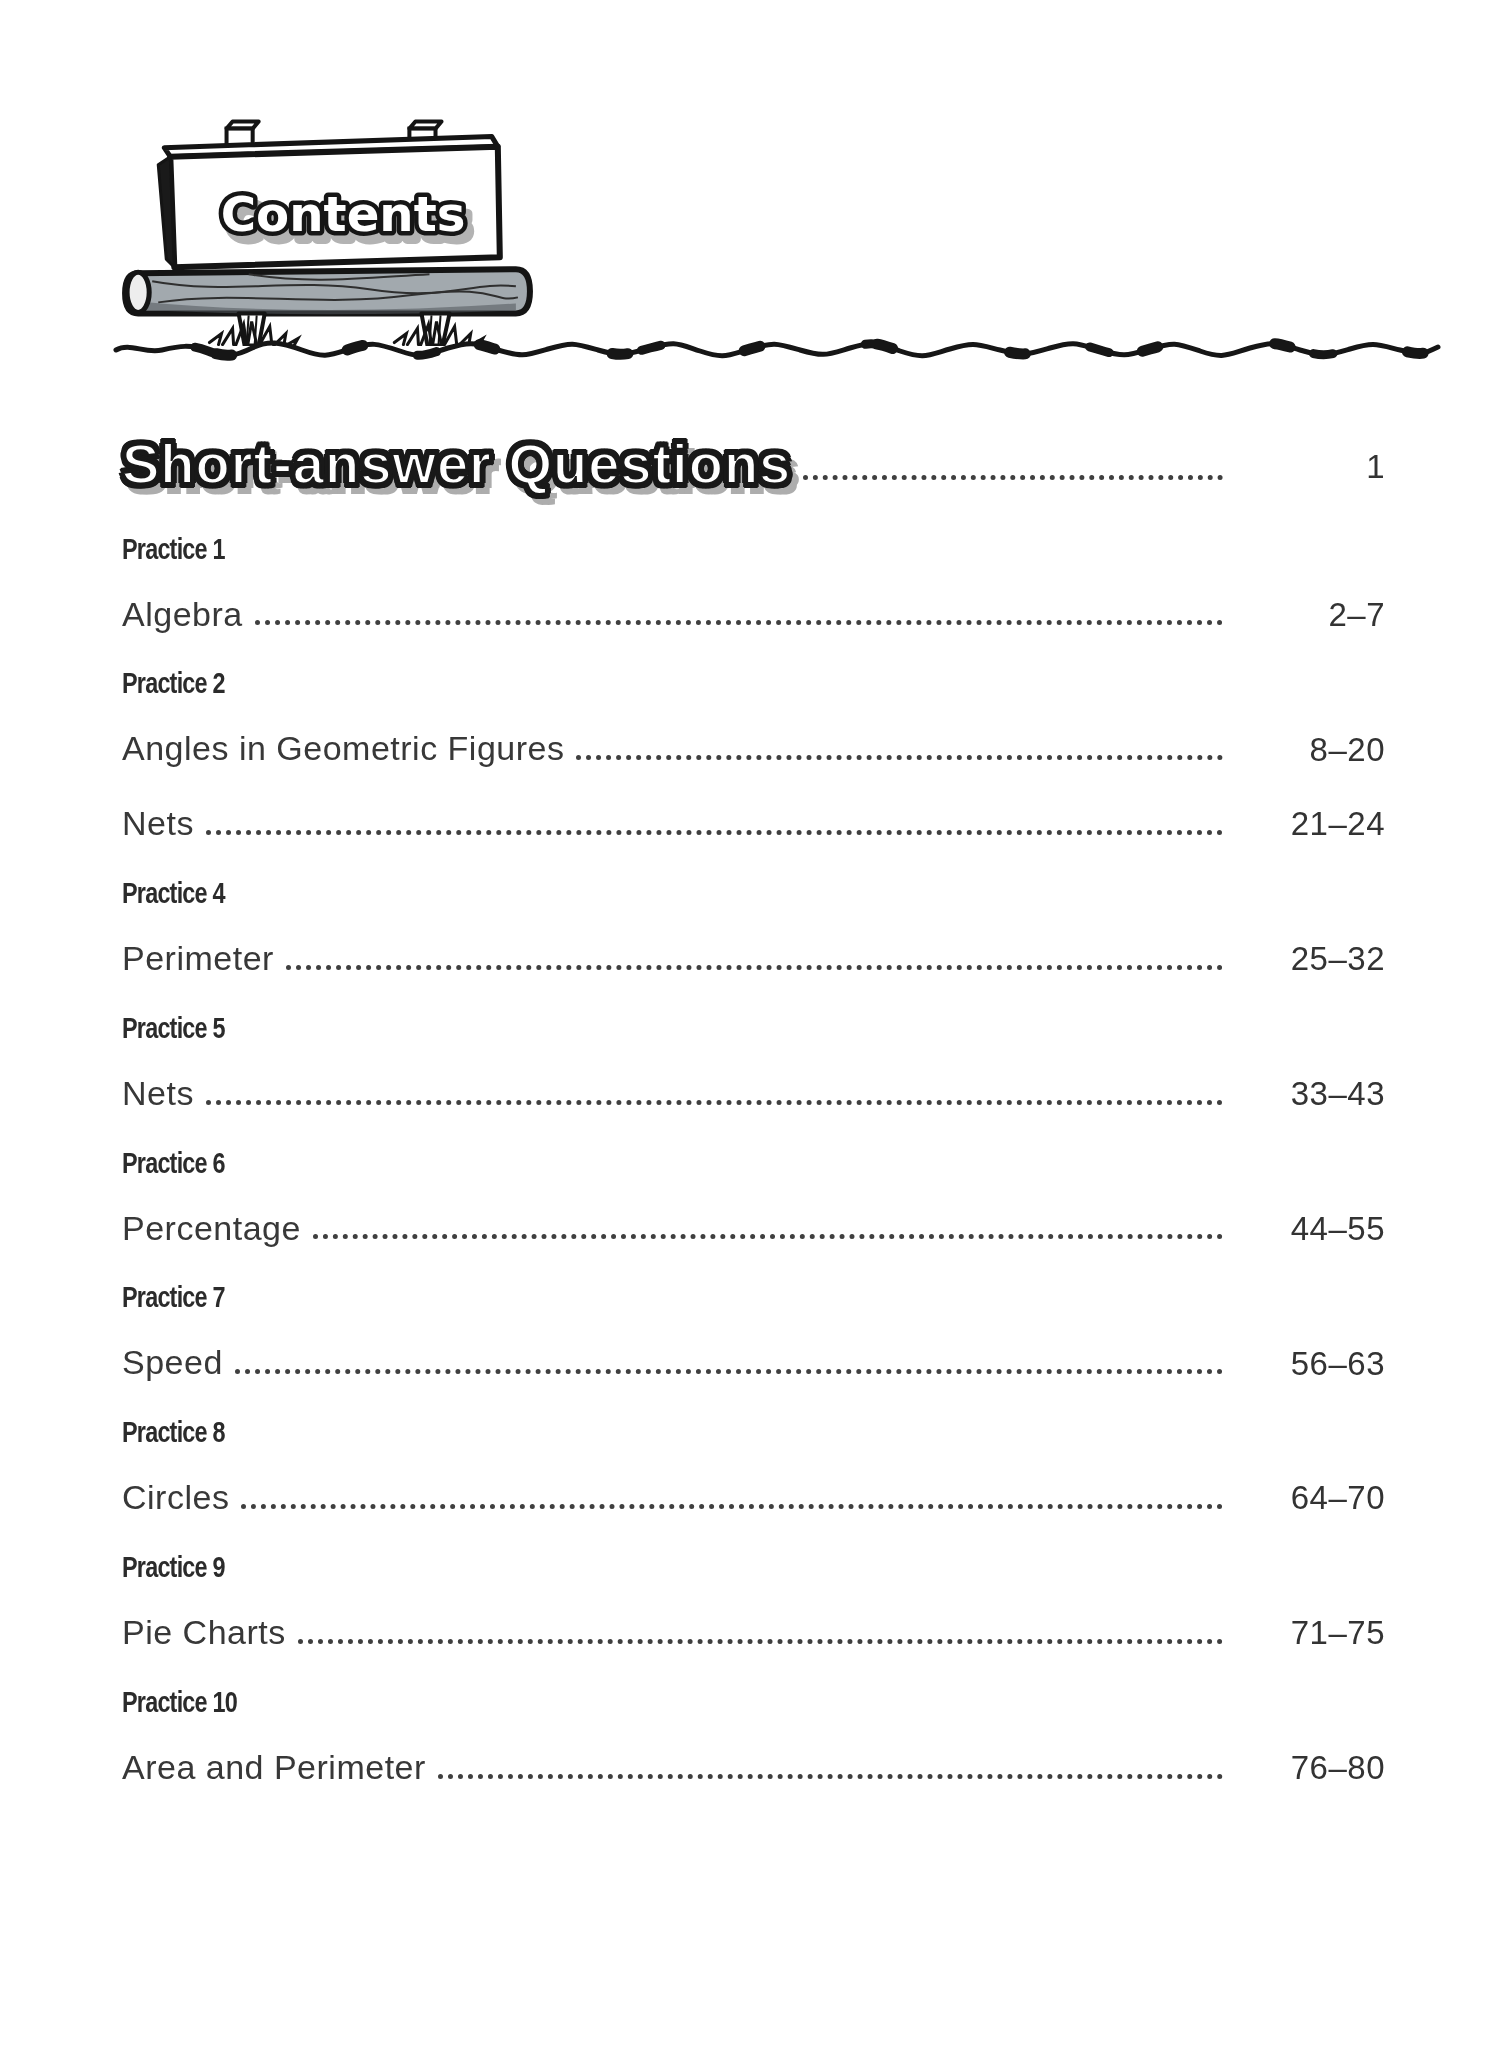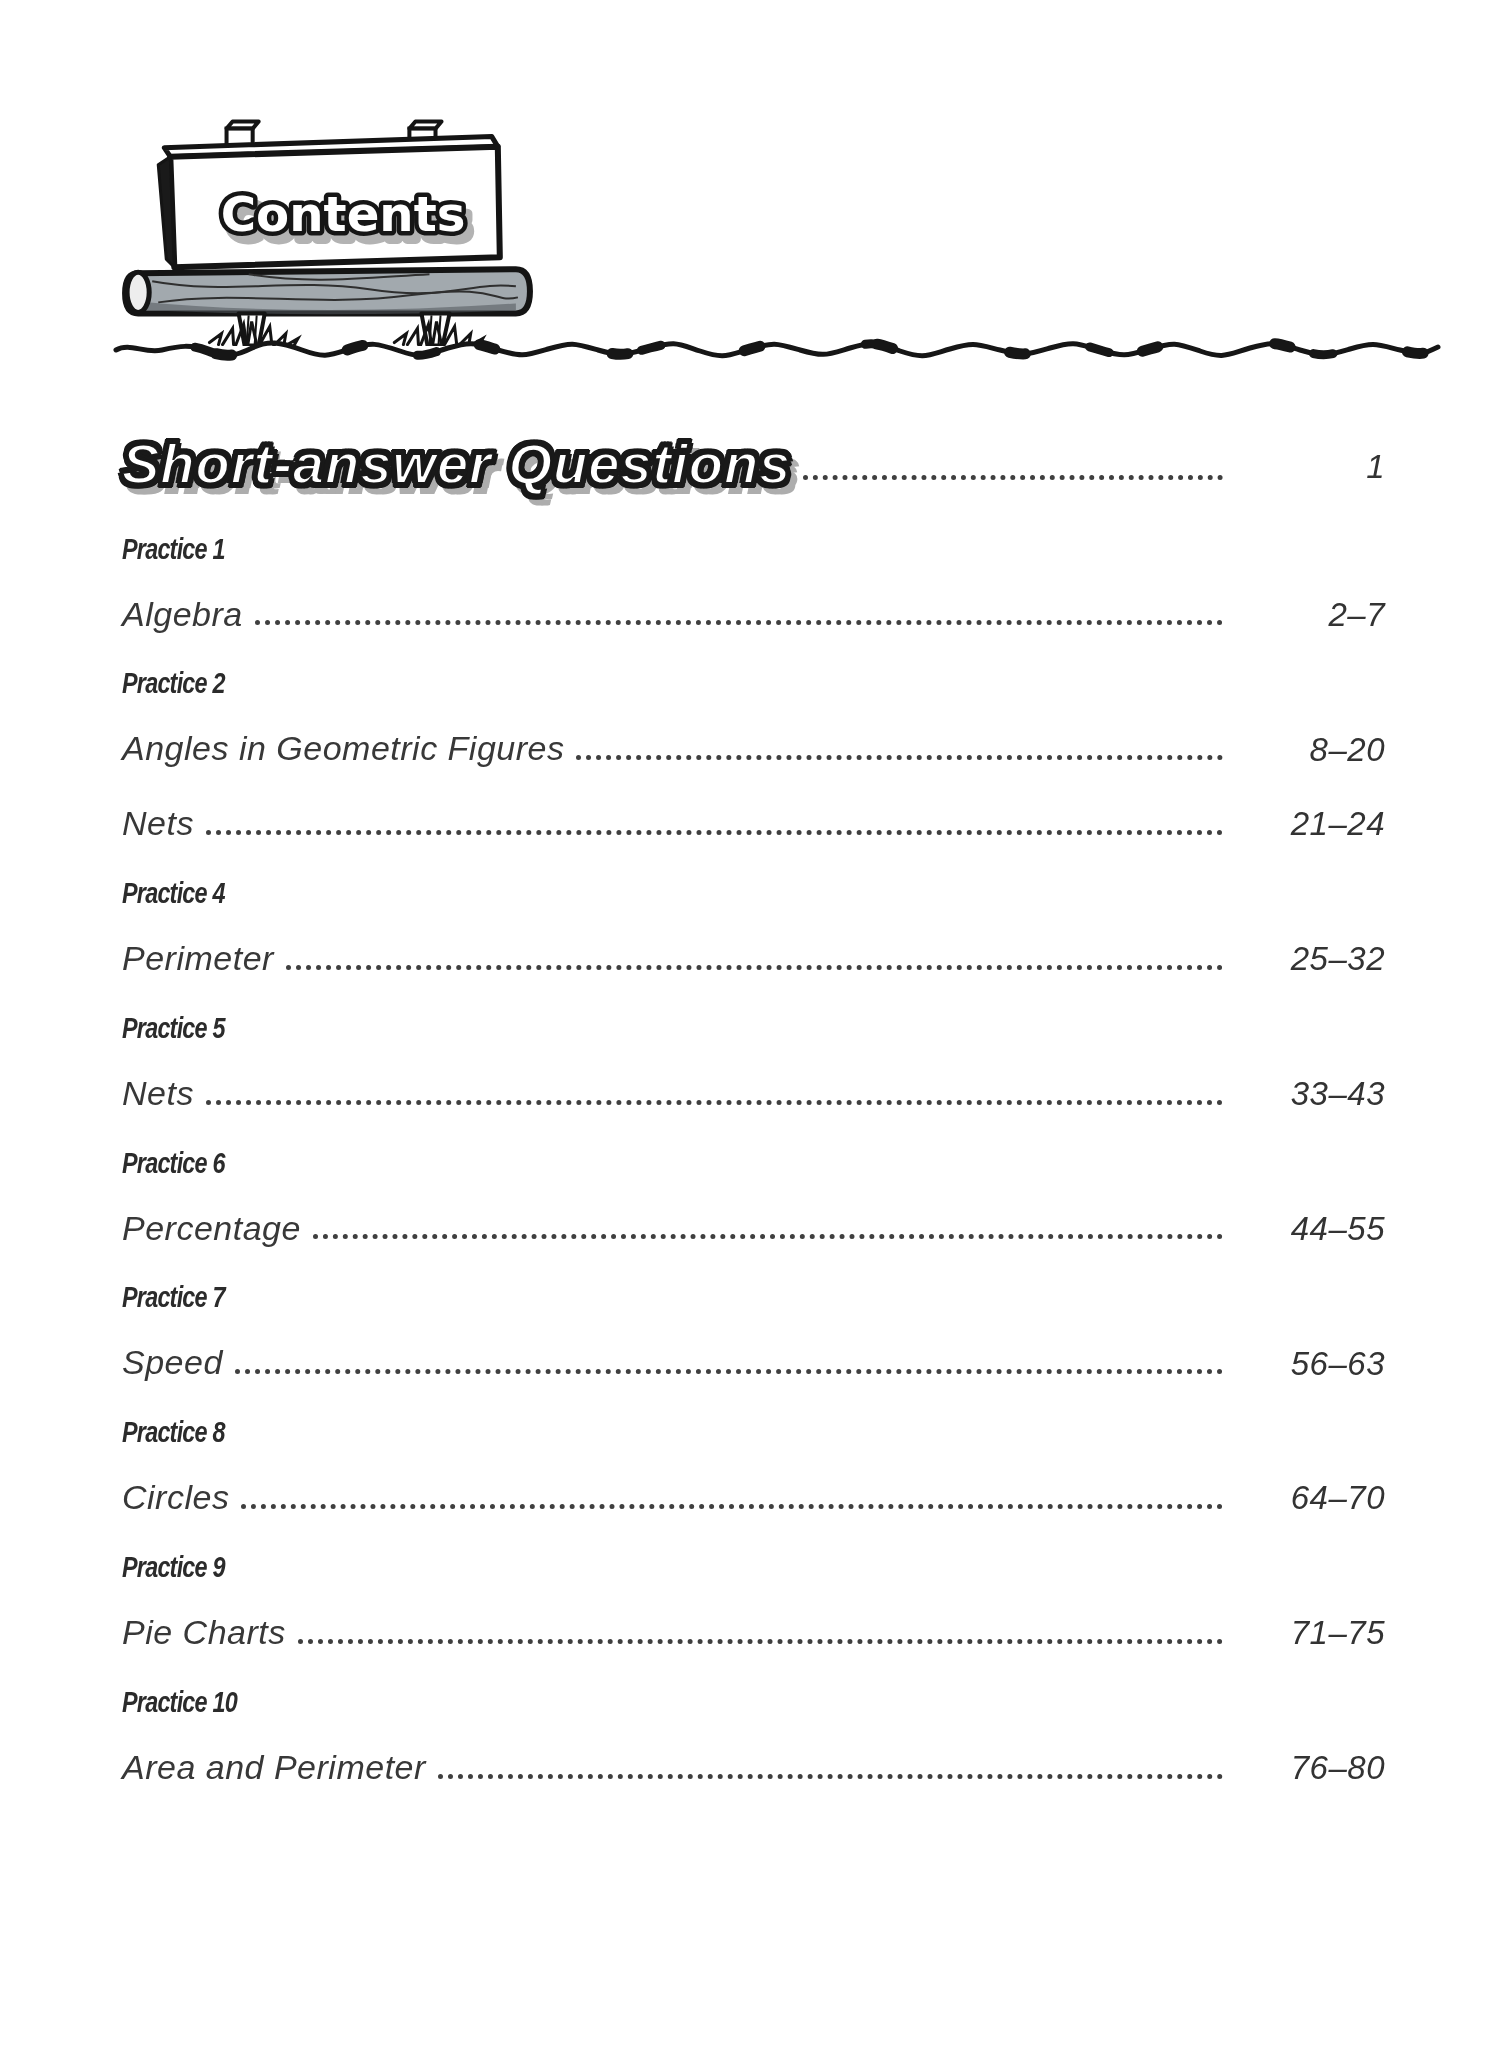--- a/index.html
+++ b/index.html
@@ -6,21 +6,21 @@
   .page{
     position:relative;width:1497px;height:2048px;background:#ffffff;
     font-family:"Liberation Sans",sans-serif;color:#2e2e2e;overflow:hidden;margin-top:36px;
   }
 
   
   .sign{position:absolute;left:108px;top:58px;width:432px;height:252px;}
   .divider{position:absolute;left:110px;top:296px;width:1334px;height:32px;}
 
   
-  .toc{position:absolute;left:122px;top:392px;width:1263px;font-style:italic;}
+  .toc{position:absolute;left:122px;top:392px;width:1263px;}
   .row{display:flex;align-items:flex-end;}
   .leader{flex:1 1 auto;border-bottom:5px dotted #3f3f3f;margin:0 0 9px 12px;min-width:40px;}
   .pagenum{flex:0 0 162px;text-align:right;font-size:33px;line-height:1.2;color:#333333;letter-spacing:0.5px;}
 
   .title-row .leader{margin-bottom:20px;}
   .title-row .pagenum{margin-bottom:13px;}
 
   .bubble{
     font-size:56px;font-weight:bold;line-height:1.28;letter-spacing:1px;
     color:#ffffff;white-space:nowrap;

